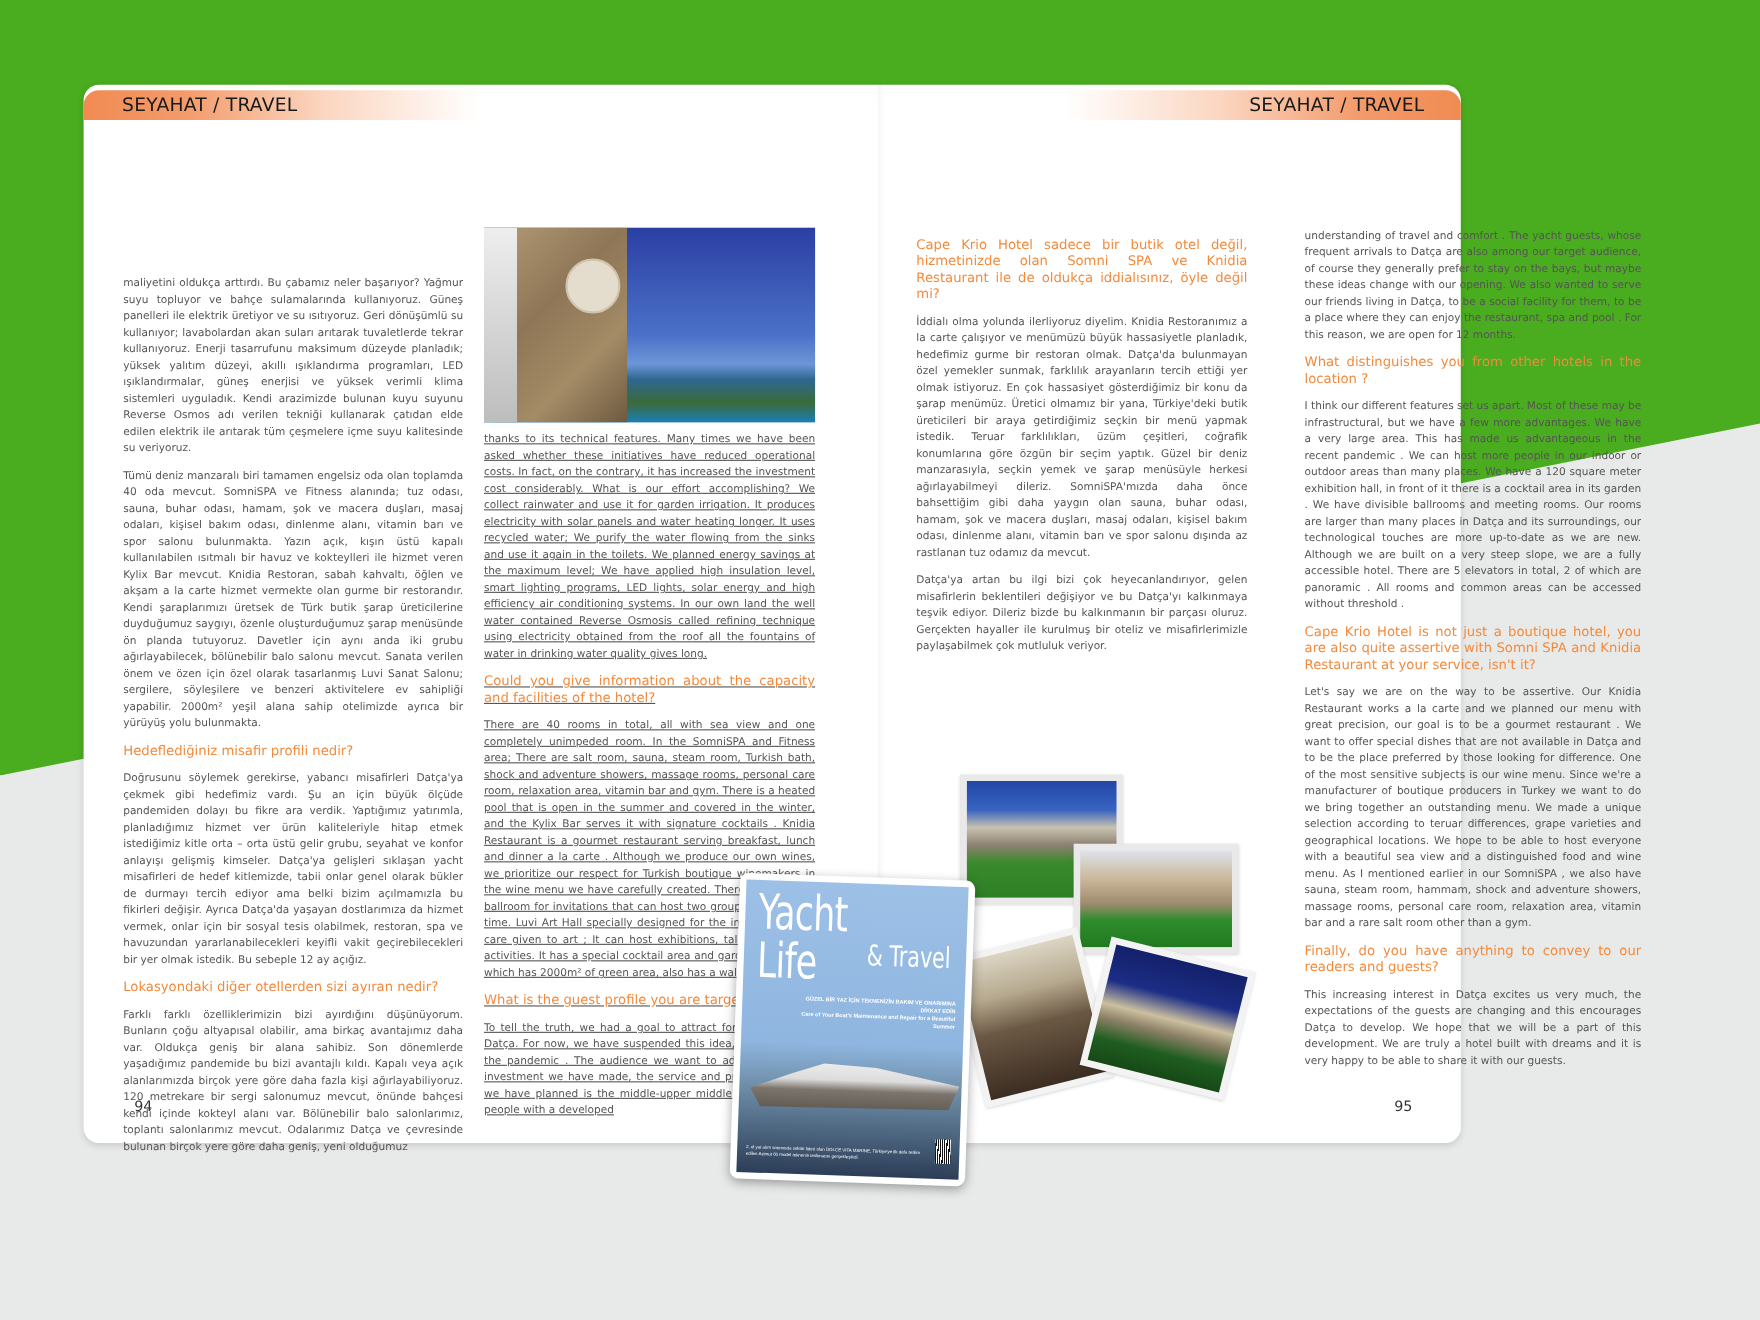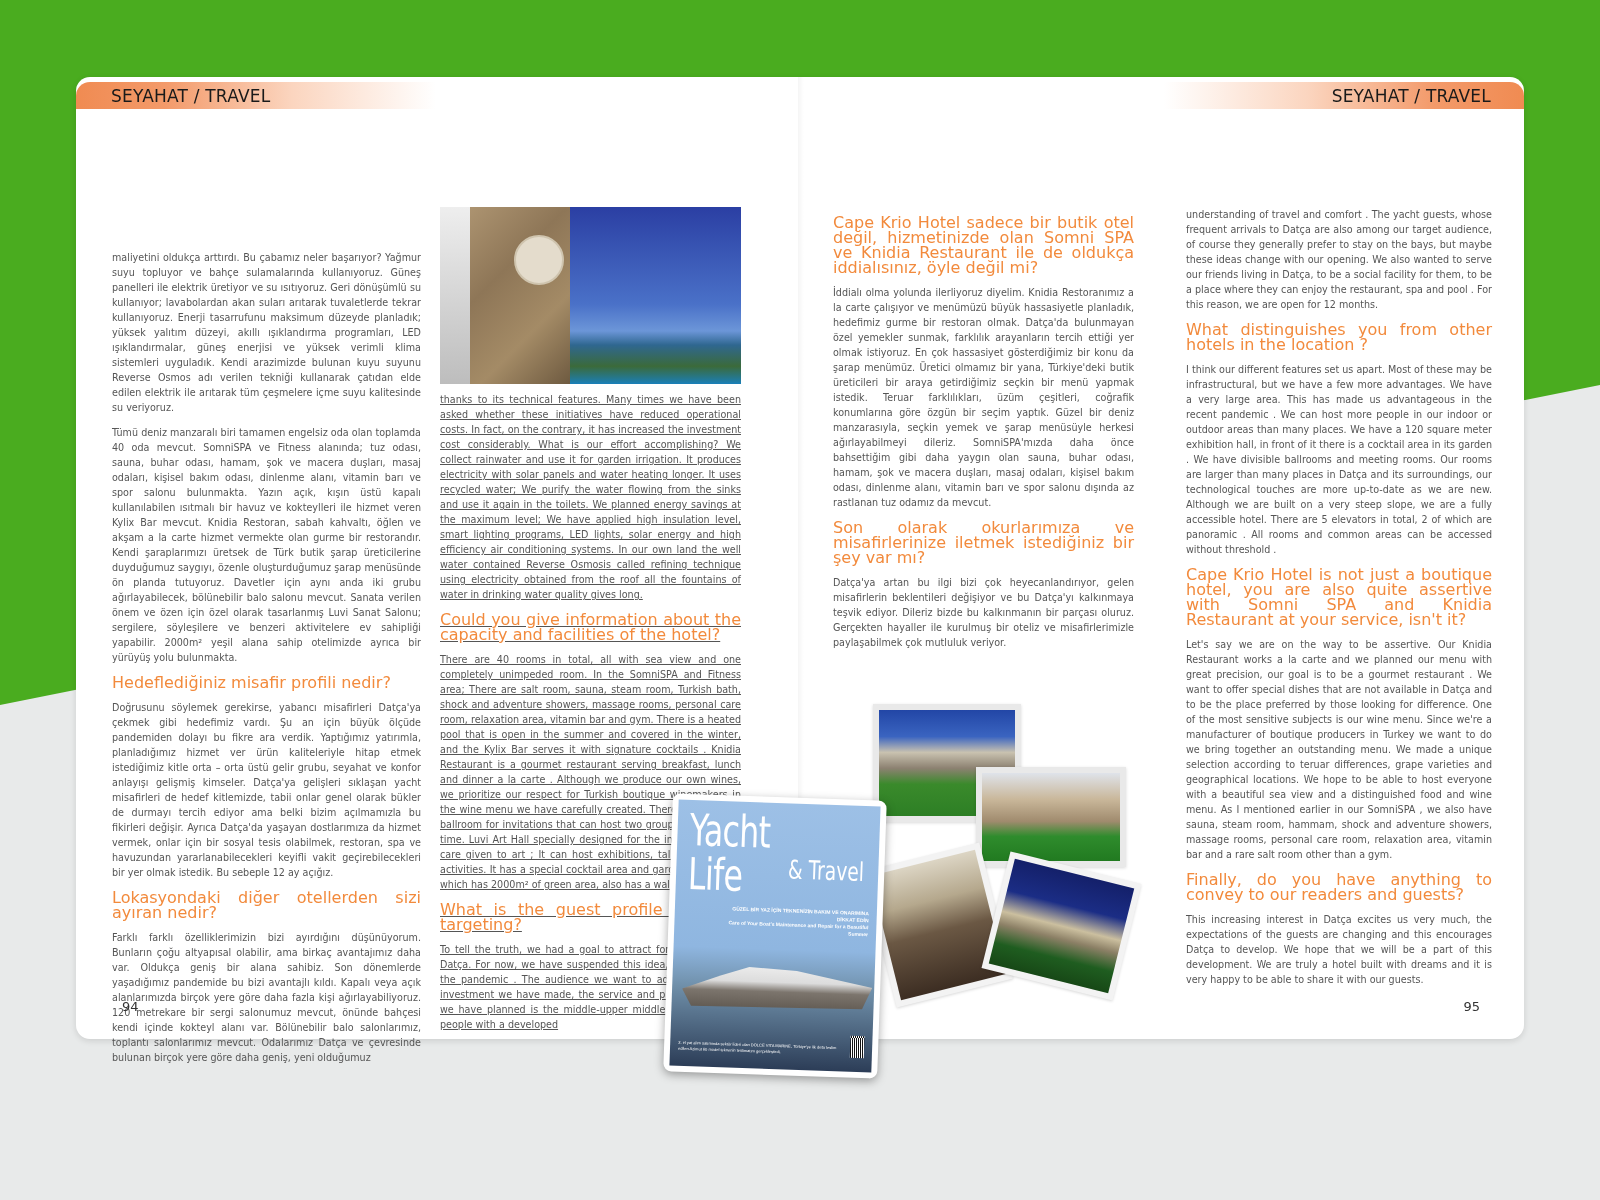--- a/index.html
+++ b/index.html
@@ -7,24 +7,25 @@
     width:1600px; height:1200px; position:relative; overflow:hidden;
     background:#e8eaea;
     font-family:"Liberation Sans", sans-serif;
   }
   .bg-green {
     position:absolute; left:0; top:0; width:1600px; height:1200px;
     background:#4aac1f;
     clip-path: polygon(0 0, 1600px 0, 1600px 385px, 0 705px);
   }
   .spread {
-    position:absolute; left:76px; top:77px; width:1448px; height:962px;
+    position:absolute; left:76px; top:77px; width:1220px; height:962px;
     background:#ffffff; border-radius:14px;
     box-shadow: 0 2px 6px rgba(0,0,0,0.12);
     overflow:visible;
+    padding-left:32px;
   }
   .fold {
     position:absolute; left:722px; top:0; width:6px; height:962px;
     background:linear-gradient(to right, rgba(0,0,0,0.04), rgba(0,0,0,0.0));
   }
   .header-left {
     position:absolute; left:0; top:5px; width:360px; height:27px;
     background:linear-gradient(to right, #f08b52 0%, #f39a6a 25%, #fbd5bf 60%, rgba(255,255,255,0) 100%);
     border-top-left-radius:14px;
   }
@@ -41,21 +42,21 @@
   .header-right .header-text { right:33px; }
   .col {
     position:absolute; top:130px;
     font-family:"DejaVu Sans", sans-serif;
     font-size:9.6px; line-height:15px; color:#555;
     text-align:justify;
   }
   .col p { margin:0 0 10px 0; }
   .col h3 {
     margin:8px 0 10px 0; font-weight:normal; color:#f28a3c;
-    font-size:16px; line-height:15px; text-align:justify;
+    font-size:12px; line-height:15px; text-align:justify;
   }
   .c1 { left:36px; width:309px;margin-top:43px; }
   .c2 { left:364px; width:301px; top:130px;text-decoration:underline; }
   .c3 { left:757px; width:301px; }
   .c4 { left:1074px; width:306px;margin-left:36px; }
   .hero-photo {
     position:relative; width:301px; height:177px; margin-bottom:8px;
     background:linear-gradient(to bottom, #2b3fa3 0%, #4a71c8 55%, #6c96d8 70%, #2f6790 78%, #3b6a3a 90%, #1a7fb8 100%);
     overflow:hidden;
   }
@@ -160,21 +161,20 @@
     <p>thanks to its technical features. Many times we have been asked whether these initiatives have reduced operational costs. In fact, on the contrary, it has increased the investment cost considerably. What is our effort accomplishing? We collect rainwater and use it for garden irrigation. It produces electricity with solar panels and water heating longer. It uses recycled water; We purify the water flowing from the sinks and use it again in the toilets. We planned energy savings at the maximum level; We have applied high insulation level, smart lighting programs, LED lights, solar energy and high efficiency air conditioning systems. In our own land the well water contained Reverse Osmosis called refining technique using electricity obtained from the roof all the fountains of water in drinking water quality gives long.</p>
     <h3>Could you give information about the capacity and facilities of the hotel?</h3>
     <p>There are 40 rooms in total, all with sea view and one completely unimpeded room. In the SomniSPA and Fitness area; There are salt room, sauna, steam room, Turkish bath, shock and adventure showers, massage rooms, personal care room, relaxation area, vitamin bar and gym. There is a heated pool that is open in the summer and covered in the winter, and the Kylix Bar serves it with signature cocktails . Knidia Restaurant is a gourmet restaurant serving breakfast, lunch and dinner a la carte . Although we produce our own wines, we prioritize our respect for Turkish boutique winemakers in the wine menu we have carefully created. There is a divisible ballroom for invitations that can host two groups at the same time. Luvi Art Hall specially designed for the importance and care given to art ; It can host exhibitions, talks and similar activities. It has a special cocktail area and garden. Our hotel, which has 2000m² of green area, also has a walking path.</p>
     <h3>What is the guest profile you are targeting?</h3>
     <p>To tell the truth, we had a goal to attract foreign guests to Datça. For now, we have suspended this idea, largely due to the pandemic . The audience we want to address with the investment we have made, the service and product qualities we have planned is the middle-upper middle income group, people with a developed</p>
   </div>
 
   <div class="col c3">
     <h3>Cape Krio Hotel sadece bir butik otel değil, hizmetinizde olan Somni SPA ve Knidia Restaurant ile de oldukça iddialısınız, öyle değil mi?</h3>
     <p>İddialı olma yolunda ilerliyoruz diyelim. Knidia Restoranımız a la carte çalışıyor ve menümüzü büyük hassasiyetle planladık, hedefimiz gurme bir restoran olmak. Datça'da bulunmayan özel yemekler sunmak, farklılık arayanların tercih ettiği yer olmak istiyoruz. En çok hassasiyet gösterdiğimiz bir konu da şarap menümüz. Üretici olmamız bir yana, Türkiye'deki butik üreticileri bir araya getirdiğimiz seçkin bir menü yapmak istedik. Teruar farklılıkları, üzüm çeşitleri, coğrafik konumlarına göre özgün bir seçim yaptık. Güzel bir deniz manzarasıyla, seçkin yemek ve şarap menüsüyle herkesi ağırlayabilmeyi dileriz. SomniSPA'mızda daha önce bahsettiğim gibi daha yaygın olan sauna, buhar odası, hamam, şok ve macera duşları, masaj odaları, kişisel bakım odası, dinlenme alanı, vitamin barı ve spor salonu dışında az rastlanan tuz odamız da mevcut.</p>
-    <h3>Son olarak okurlarımıza ve misafirlerinize iletmek istediğiniz bir şey var mı?</h3>
     <p>Datça'ya artan bu ilgi bizi çok heyecanlandırıyor, gelen misafirlerin beklentileri değişiyor ve bu Datça'yı kalkınmaya teşvik ediyor. Dileriz bizde bu kalkınmanın bir parçası oluruz. Gerçekten hayaller ile kurulmuş bir oteliz ve misafirlerimizle paylaşabilmek çok mutluluk veriyor.</p>
   </div>
 
   <div class="col c4">
     <p>understanding of travel and comfort . The yacht guests, whose frequent arrivals to Datça are also among our target audience, of course they generally prefer to stay on the bays, but maybe these ideas change with our opening. We also wanted to serve our friends living in Datça, to be a social facility for them, to be a place where they can enjoy the restaurant, spa and pool . For this reason, we are open for 12 months.</p>
     <h3>What distinguishes you from other hotels in the location ?</h3>
     <p>I think our different features set us apart. Most of these may be infrastructural, but we have a few more advantages. We have a very large area. This has made us advantageous in the recent pandemic . We can host more people in our indoor or outdoor areas than many places. We have a 120 square meter exhibition hall, in front of it there is a cocktail area in its garden . We have divisible ballrooms and meeting rooms. Our rooms are larger than many places in Datça and its surroundings, our technological touches are more up-to-date as we are new. Although we are built on a very steep slope, we are a fully accessible hotel. There are 5 elevators in total, 2 of which are panoramic . All rooms and common areas can be accessed without threshold .</p>
     <h3>Cape Krio Hotel is not just a boutique hotel, you are also quite assertive with Somni SPA and Knidia Restaurant at your service, isn't it?</h3>
     <p>Let's say we are on the way to be assertive. Our Knidia Restaurant works a la carte and we planned our menu with great precision, our goal is to be a gourmet restaurant . We want to offer special dishes that are not available in Datça and to be the place preferred by those looking for difference. One of the most sensitive subjects is our wine menu. Since we're a manufacturer of boutique producers in Turkey we want to do we bring together an outstanding menu. We made a unique selection according to teruar differences, grape varieties and geographical locations. We hope to be able to host everyone with a beautiful sea view and a distinguished food and wine menu. As I mentioned earlier in our SomniSPA , we also have sauna, steam room, hammam, shock and adventure showers, massage rooms, personal care room, relaxation area, vitamin bar and a rare salt room other than a gym.</p>
     <h3>Finally, do you have anything to convey to our readers and guests?</h3>

